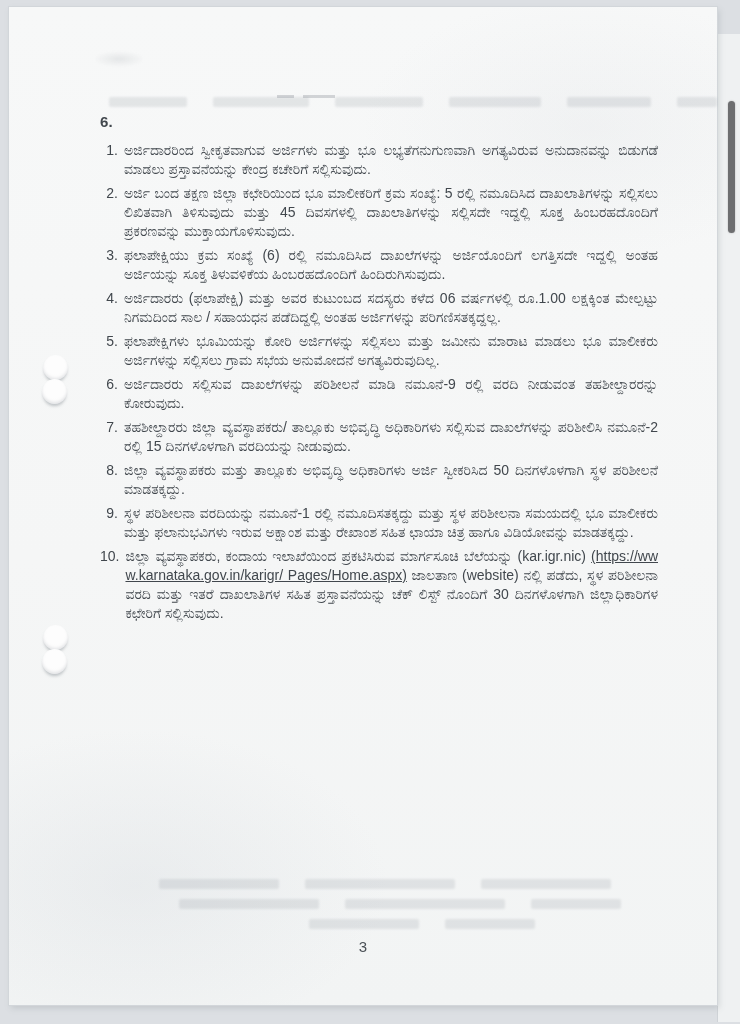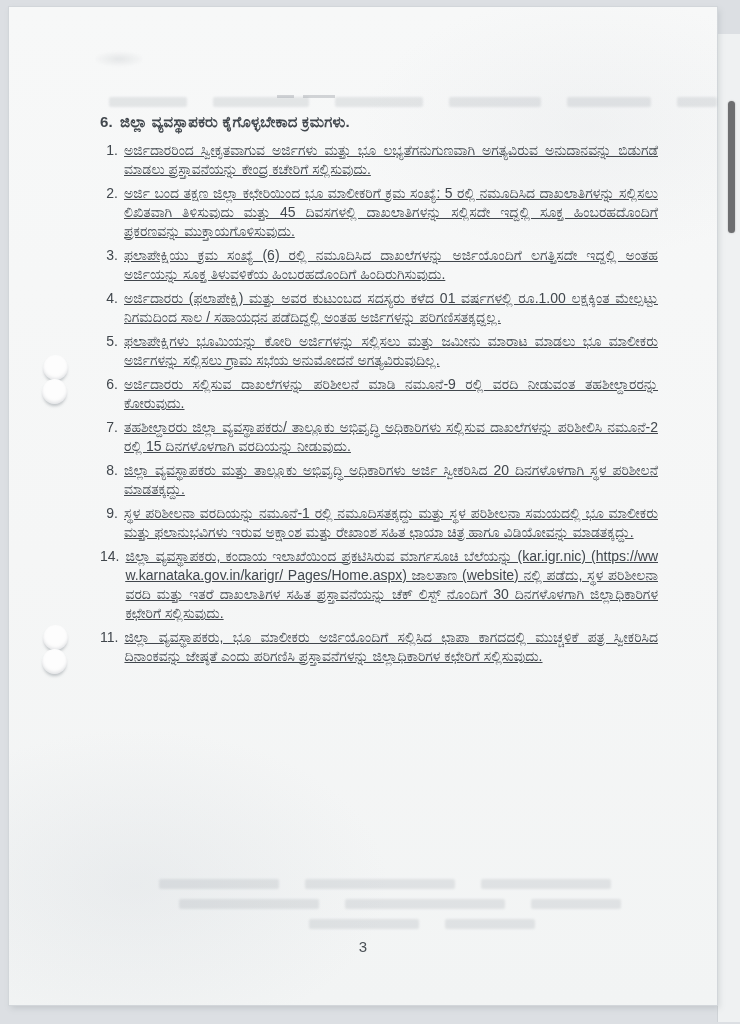--- a/index.html
+++ b/index.html
@@ -53,21 +53,21 @@
   .content {
     position:absolute; left:100px; top:112px; width:558px;
     color:#41474d;
     font-size:14px; line-height:19px;
   }
   .heading { display:flex; margin-bottom:10px; font-weight:bold; font-size:15px; letter-spacing:.2px; }
   .heading .h-num { flex:0 0 20px; }
   ol.doc-list { list-style:none; }
   li.doc-item { display:flex; margin-bottom:5px; }
   li.doc-item .num { flex:0 0 24px; text-align:right; padding-right:6px; white-space:nowrap; }
-  li.doc-item .body { flex:1; text-align:justify;text-decoration:underline; }
+  li.doc-item .body { flex:1; text-align:justify; }
   .u { text-decoration:underline; word-break:break-all; }
   .page-number {
     position:absolute; left:9px; top:938px; width:708px;
     text-align:center; font-size:15px; color:#4a5056;
   }
 </style>
 </head>
 <body>
 
 <div class="under-sheet"></div>
@@ -104,66 +104,61 @@
   <div class="hole" style="left:34px; top:348px;"></div>
   <div class="hole" style="left:33px; top:372px;"></div>
   <div class="hole" style="left:34px; top:618px;"></div>
   <div class="hole" style="left:33px; top:642px;"></div>
 
 </div>
 
 <div class="content">
   <div class="heading">
     <span class="h-num">6.</span>
-    <span>ಜಿಲ್ಲಾ ವ್ಯವಸ್ಥಾಪಕರು ಕೈಗೊಳ್ಳಬೇಕಾದ ಕ್ರಮಗಳು.</span>
   </div>
 
   <ol class="doc-list">
     <li class="doc-item">
       <span class="num">1.</span>
       <span class="body">ಅರ್ಜಿದಾರರಿಂದ ಸ್ವೀಕೃತವಾಗುವ ಅರ್ಜಿಗಳು ಮತ್ತು ಭೂ ಲಭ್ಯತೆಗನುಗುಣವಾಗಿ ಅಗತ್ಯವಿರುವ ಅನುದಾನವನ್ನು ಬಿಡುಗಡೆ ಮಾಡಲು ಪ್ರಸ್ತಾವನೆಯನ್ನು ಕೇಂದ್ರ ಕಚೇರಿಗೆ ಸಲ್ಲಿಸುವುದು.</span>
     </li>
     <li class="doc-item">
       <span class="num">2.</span>
       <span class="body">ಅರ್ಜಿ ಬಂದ ತಕ್ಷಣ ಜಿಲ್ಲಾ ಕಛೇರಿಯಿಂದ ಭೂ ಮಾಲೀಕರಿಗೆ ಕ್ರಮ ಸಂಖ್ಯೆ: 5 ರಲ್ಲಿ ನಮೂದಿಸಿದ ದಾಖಲಾತಿಗಳನ್ನು ಸಲ್ಲಿಸಲು ಲಿಖಿತವಾಗಿ ತಿಳಿಸುವುದು ಮತ್ತು 45 ದಿವಸಗಳಲ್ಲಿ ದಾಖಲಾತಿಗಳನ್ನು ಸಲ್ಲಿಸದೇ ಇದ್ದಲ್ಲಿ ಸೂಕ್ತ ಹಿಂಬರಹದೊಂದಿಗೆ ಪ್ರಕರಣವನ್ನು ಮುಕ್ತಾಯಗೊಳಿಸುವುದು.</span>
     </li>
     <li class="doc-item">
       <span class="num">3.</span>
       <span class="body">ಫಲಾಪೇಕ್ಷಿಯು ಕ್ರಮ ಸಂಖ್ಯೆ (6) ರಲ್ಲಿ ನಮೂದಿಸಿದ ದಾಖಲೆಗಳನ್ನು ಅರ್ಜಿಯೊಂದಿಗೆ ಲಗತ್ತಿಸದೇ ಇದ್ದಲ್ಲಿ ಅಂತಹ ಅರ್ಜಿಯನ್ನು ಸೂಕ್ತ ತಿಳುವಳಿಕೆಯ ಹಿಂಬರಹದೊಂದಿಗೆ ಹಿಂದಿರುಗಿಸುವುದು.</span>
     </li>
     <li class="doc-item">
       <span class="num">4.</span>
-      <span class="body">ಅರ್ಜಿದಾರರು (ಫಲಾಪೇಕ್ಷಿ) ಮತ್ತು ಅವರ ಕುಟುಂಬದ ಸದಸ್ಯರು ಕಳೆದ 01 ವರ್ಷಗಳಲ್ಲಿ ರೂ.1.00 ಲಕ್ಷಕ್ಕಿಂತ ಮೇಲ್ಪಟ್ಟು ನಿಗಮದಿಂದ ಸಾಲ / ಸಹಾಯಧನ ಪಡೆದಿದ್ದಲ್ಲಿ ಅಂತಹ ಅರ್ಜಿಗಳನ್ನು ಪರಿಗಣಿಸತಕ್ಕದ್ದಲ್ಲ.</span>
+      <span class="body">ಅರ್ಜಿದಾರರು (ಫಲಾಪೇಕ್ಷಿ) ಮತ್ತು ಅವರ ಕುಟುಂಬದ ಸದಸ್ಯರು ಕಳೆದ 06 ವರ್ಷಗಳಲ್ಲಿ ರೂ.1.00 ಲಕ್ಷಕ್ಕಿಂತ ಮೇಲ್ಪಟ್ಟು ನಿಗಮದಿಂದ ಸಾಲ / ಸಹಾಯಧನ ಪಡೆದಿದ್ದಲ್ಲಿ ಅಂತಹ ಅರ್ಜಿಗಳನ್ನು ಪರಿಗಣಿಸತಕ್ಕದ್ದಲ್ಲ.</span>
     </li>
     <li class="doc-item">
       <span class="num">5.</span>
       <span class="body">ಫಲಾಪೇಕ್ಷಿಗಳು ಭೂಮಿಯನ್ನು ಕೋರಿ ಅರ್ಜಿಗಳನ್ನು ಸಲ್ಲಿಸಲು ಮತ್ತು ಜಮೀನು ಮಾರಾಟ ಮಾಡಲು ಭೂ ಮಾಲೀಕರು ಅರ್ಜಿಗಳನ್ನು ಸಲ್ಲಿಸಲು ಗ್ರಾಮ ಸಭೆಯ ಅನುಮೋದನೆ ಅಗತ್ಯವಿರುವುದಿಲ್ಲ.</span>
     </li>
     <li class="doc-item">
       <span class="num">6.</span>
       <span class="body">ಅರ್ಜಿದಾರರು ಸಲ್ಲಿಸುವ ದಾಖಲೆಗಳನ್ನು ಪರಿಶೀಲನೆ ಮಾಡಿ ನಮೂನೆ-9 ರಲ್ಲಿ ವರದಿ ನೀಡುವಂತ ತಹಶೀಲ್ದಾರರನ್ನು ಕೋರುವುದು.</span>
     </li>
     <li class="doc-item">
       <span class="num">7.</span>
       <span class="body">ತಹಶೀಲ್ದಾರರು ಜಿಲ್ಲಾ ವ್ಯವಸ್ಥಾಪಕರು/ ತಾಲ್ಲೂಕು ಅಭಿವೃದ್ಧಿ ಅಧಿಕಾರಿಗಳು ಸಲ್ಲಿಸುವ ದಾಖಲೆಗಳನ್ನು ಪರಿಶೀಲಿಸಿ ನಮೂನೆ-2 ರಲ್ಲಿ 15 ದಿನಗಳೊಳಗಾಗಿ ವರದಿಯನ್ನು ನೀಡುವುದು.</span>
     </li>
     <li class="doc-item">
       <span class="num">8.</span>
-      <span class="body">ಜಿಲ್ಲಾ ವ್ಯವಸ್ಥಾಪಕರು ಮತ್ತು ತಾಲ್ಲೂಕು ಅಭಿವೃದ್ಧಿ ಅಧಿಕಾರಿಗಳು ಅರ್ಜಿ ಸ್ವೀಕರಿಸಿದ 20 ದಿನಗಳೊಳಗಾಗಿ ಸ್ಥಳ ಪರಿಶೀಲನೆ ಮಾಡತಕ್ಕದ್ದು.</span>
+      <span class="body">ಜಿಲ್ಲಾ ವ್ಯವಸ್ಥಾಪಕರು ಮತ್ತು ತಾಲ್ಲೂಕು ಅಭಿವೃದ್ಧಿ ಅಧಿಕಾರಿಗಳು ಅರ್ಜಿ ಸ್ವೀಕರಿಸಿದ 50 ದಿನಗಳೊಳಗಾಗಿ ಸ್ಥಳ ಪರಿಶೀಲನೆ ಮಾಡತಕ್ಕದ್ದು.</span>
     </li>
     <li class="doc-item">
       <span class="num">9.</span>
       <span class="body">ಸ್ಥಳ ಪರಿಶೀಲನಾ ವರದಿಯನ್ನು ನಮೂನೆ-1 ರಲ್ಲಿ ನಮೂದಿಸತಕ್ಕದ್ದು ಮತ್ತು ಸ್ಥಳ ಪರಿಶೀಲನಾ ಸಮಯದಲ್ಲಿ ಭೂ ಮಾಲೀಕರು ಮತ್ತು ಫಲಾನುಭವಿಗಳು ಇರುವ ಅಕ್ಷಾಂಶ ಮತ್ತು ರೇಖಾಂಶ ಸಹಿತ ಛಾಯಾ ಚಿತ್ರ ಹಾಗೂ ವಿಡಿಯೋವನ್ನು ಮಾಡತಕ್ಕದ್ದು.</span>
     </li>
     <li class="doc-item">
-      <span class="num">14.</span>
+      <span class="num">10.</span>
       <span class="body"><span>ಜಿಲ್ಲಾ ವ್ಯವಸ್ಥಾಪಕರು, ಕಂದಾಯ ಇಲಾಖೆಯಿಂದ ಪ್ರಕಟಿಸಿರುವ ಮಾರ್ಗಸೂಚಿ ಬೆಲೆಯನ್ನು (kar.igr.nic) </span><span class="u">(https://www.karnataka.gov.in/karigr/ Pages/Home.aspx)</span><span> ಜಾಲತಾಣ (website) ನಲ್ಲಿ ಪಡೆದು, ಸ್ಥಳ ಪರಿಶೀಲನಾ ವರದಿ ಮತ್ತು ಇತರೆ ದಾಖಲಾತಿಗಳ ಸಹಿತ ಪ್ರಸ್ತಾವನೆಯನ್ನು ಚೆಕ್ ಲಿಸ್ಟ್ ನೊಂದಿಗೆ 30 ದಿನಗಳೊಳಗಾಗಿ ಜಿಲ್ಲಾಧಿಕಾರಿಗಳ ಕಛೇರಿಗೆ ಸಲ್ಲಿಸುವುದು.</span></span>
-    </li>
-    <li class="doc-item">
-      <span class="num">11.</span>
-      <span class="body">ಜಿಲ್ಲಾ ವ್ಯವಸ್ಥಾಪಕರು, ಭೂ ಮಾಲೀಕರು ಅರ್ಜಿಯೊಂದಿಗೆ ಸಲ್ಲಿಸಿದ ಛಾಪಾ ಕಾಗದದಲ್ಲಿ ಮುಚ್ಚಳಿಕೆ ಪತ್ರ ಸ್ವೀಕರಿಸಿದ ದಿನಾಂಕವನ್ನು ಜೇಷ್ಠತೆ ಎಂದು ಪರಿಗಣಿಸಿ ಪ್ರಸ್ತಾವನೆಗಳನ್ನು ಜಿಲ್ಲಾಧಿಕಾರಿಗಳ ಕಛೇರಿಗೆ ಸಲ್ಲಿಸುವುದು.</span>
     </li>
   </ol>
 </div>
 
 <div class="page-number">3</div>
 
 <div class="artifact"></div>
 
 </body></html>

